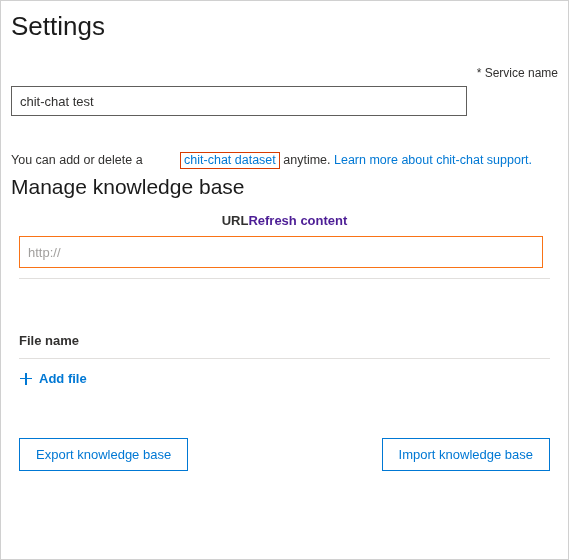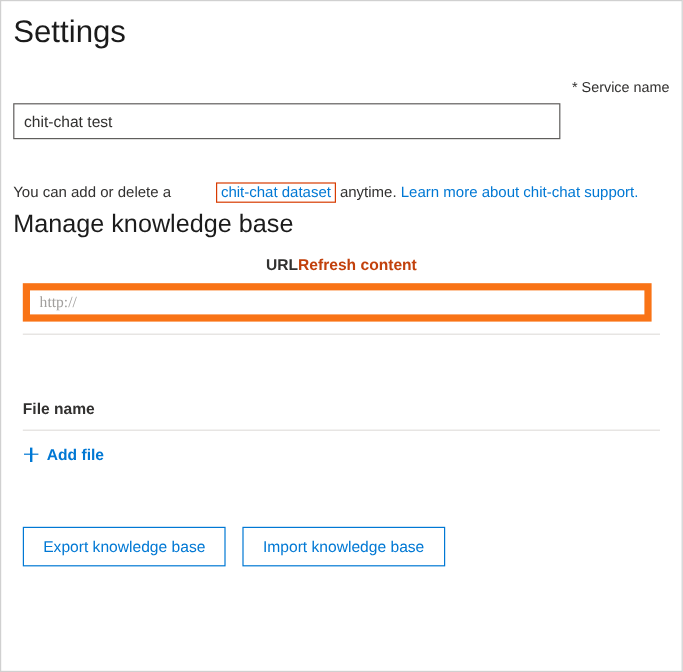--- a/index.html
+++ b/index.html
@@ -65,30 +65,29 @@
       margin-bottom: 8px;
     }
     .col-label {
       font-size: 13px;
       font-weight: 600;
       color: #323130;
     }
     .col-refresh {
       font-size: 13px;
       font-weight: 600;
-      color: #c2410c;
+      color: #4c1d95;
     }
     .url-input {
       width: 524px;
       height: 32px;
-      border: 6px solid #f97316;
+      border: 1px solid #f97316;
       padding: 4px 8px;
       font-size: 13px;
       color: #323130;
-      font-family: Liberation Serif, serif;
     }
     .url-input::placeholder { color: #a19f9d; }
     .divider {
       border: none;
       border-top: 1px solid #e1dfdd;
       margin: 10px 0 8px 0;
     }
     .add-link {
       display: inline-flex;
       align-items: center;
@@ -110,20 +109,21 @@
       background: #0078d4;
     }
     .plus-icon::before { left: 6px; top: 1px; width: 1.5px; height: 12px; }
     .plus-icon::after { top: 6px; left: 1px; height: 1.5px; width: 12px; }
     .file-section { margin-top: 54px; }
     .button-row {
       display: flex;
       gap: 14px;
       margin-top: 48px;
       padding: 0 8px;
+      justify-content: space-between;
     }
     .outline-button {
       border: 1px solid #0078d4;
       background: #fff;
       color: #0078d4;
       font-size: 13px;
       padding: 8px 16px;
       cursor: pointer;
       font-family: inherit;
     }

